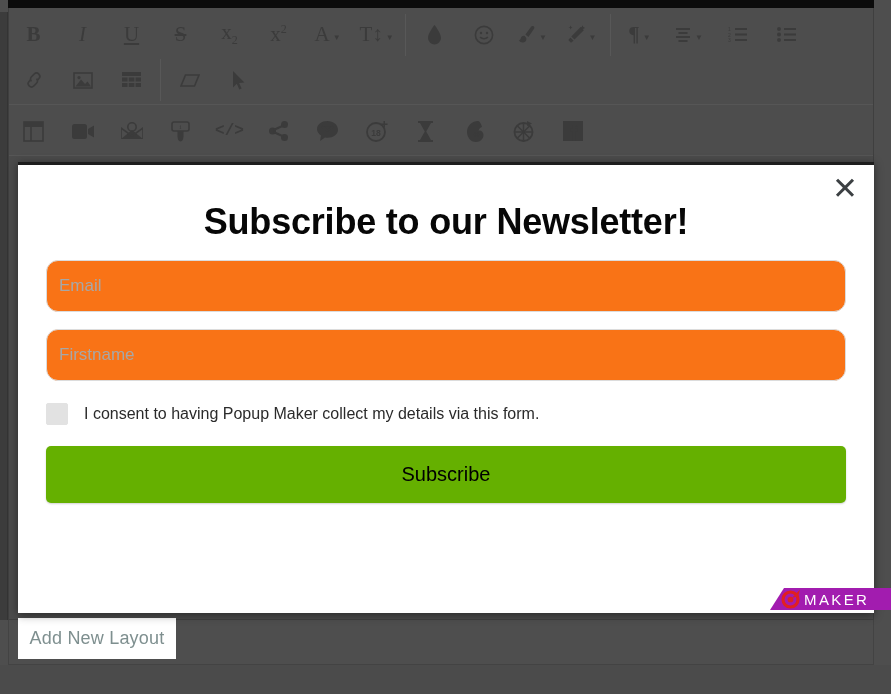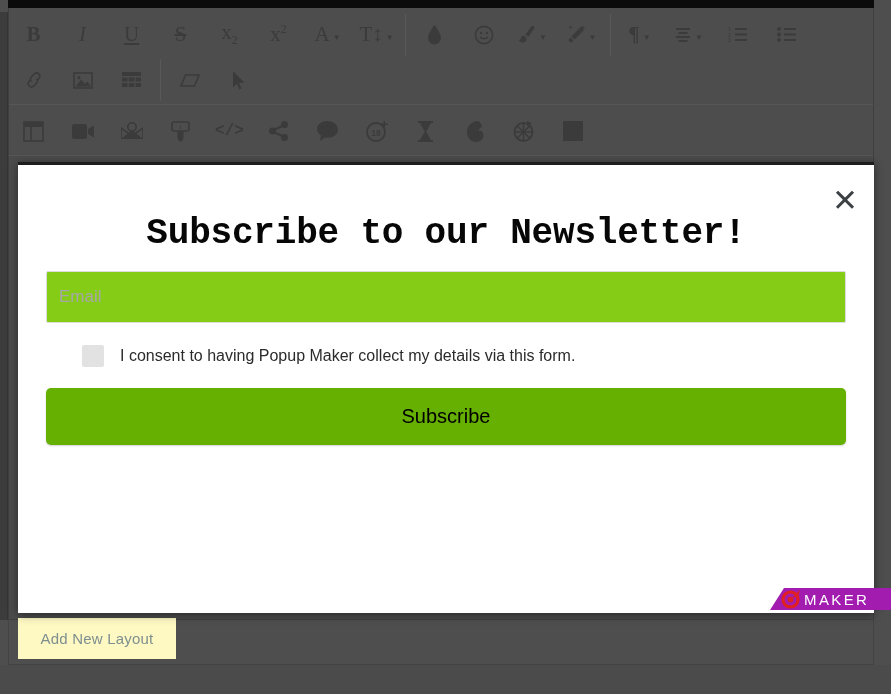--- a/index.html
+++ b/index.html
@@ -102,23 +102,23 @@
     left: 9px; top: 156px;
     width: 864px; height: 463px;
     background: #4b4b4b;
   }
 
   
   .add-layout-btn {
     position: absolute;
     left: 18px; top: 618px;
     width: 158px; height: 41px;
-    background: #fef9c3;
+    background: #ffffff;
     color: #7e8f8f;
-    font-size: 15px;
+    font-size: 18px;
     display: flex; align-items: center; justify-content: center;
     letter-spacing: .2px;
   }
 
   .bottom-strip {
     position: absolute;
     left: 0; top: 665px;
     width: 891px; height: 29px;
     background: #4b4b4b;
   }
@@ -152,51 +152,50 @@
     display: flex; align-items: center; justify-content: center;
     color: #3c4043;
     font-size: 31px;
     line-height: 1;
     font-weight: 700;
     cursor: pointer;
     font-family: "DejaVu Sans", sans-serif;
   }
 
   .popup-title {
-    margin: 12px;
+    margin: 0;
     padding-top: 36px;
     text-align: center;
-    font-family: Liberation Mono, monospace;
+    font-family: Liberation Sans, sans-serif;
     font-weight: bold;
     font-size: 36px;
     color: #070707;
     letter-spacing: -0.2px;
   }
 
   .field {
     display: block;
     width: 100%;
     height: 52px;
     margin-top: 17px;
     padding: 0 12px;
     border: 1px solid #dcdcdc;
-    border-radius: 2px;
-    background: #84cc16;
+    border-radius: 12px;
+    background: #f97316;
     font-family: "Liberation Sans", sans-serif;
     font-size: 17px;
     color: #333;
     outline: none;
   }
   .field::placeholder { color: #a7a7a7; }
 
   .consent-row {
     display: flex;
     align-items: center;
     margin-top: 22px;
-    margin-left: 36px;
   }
   .consent-box {
     width: 22px; height: 22px;
     background: #e2e2e2;
     border: 1px solid #e2e2e2;
     border-radius: 2px;
     flex: 0 0 auto;
     cursor: pointer;
   }
   .consent-text {
@@ -483,20 +482,21 @@
   </div>
 
   <div class="popup">
     <div class="popup-inner">
 
       <div class="close-btn">✕</div>
 
       <h1 class="popup-title">Subscribe to our Newsletter!</h1>
 
       <input class="field" type="email" placeholder="Email" style="">
+      <input class="field" type="text" placeholder="Firstname" style="">
 
       <div class="consent-row">
         <div class="consent-box"></div>
         <span class="consent-text">I consent to having Popup Maker collect my details via this form.</span>
       </div>
 
       <button class="subscribe-btn">Subscribe</button>
     </div>
   </div>
 

